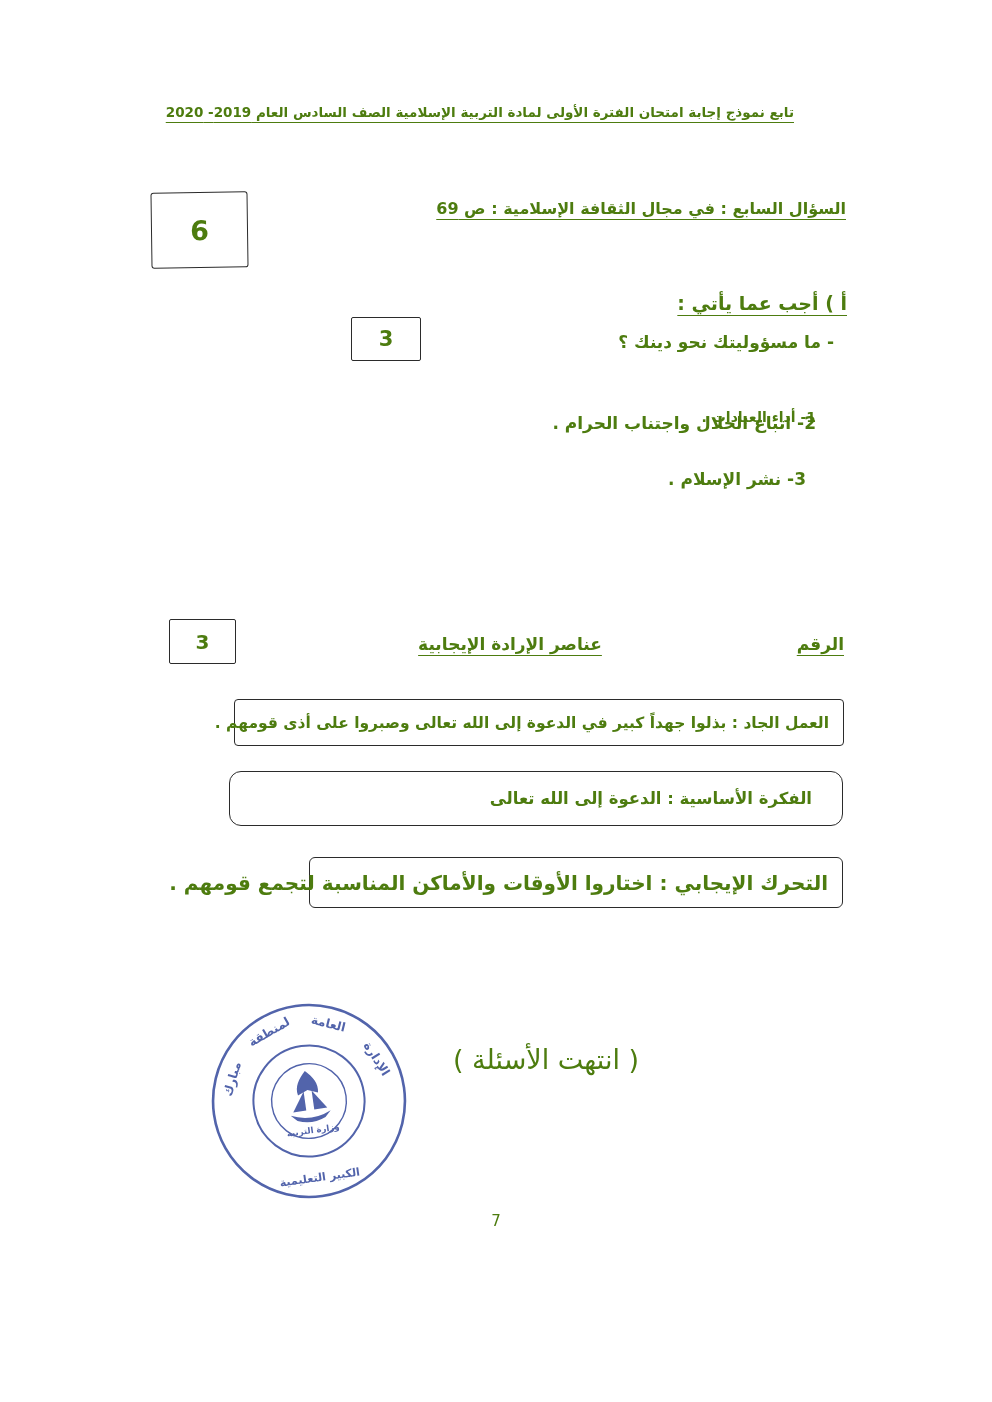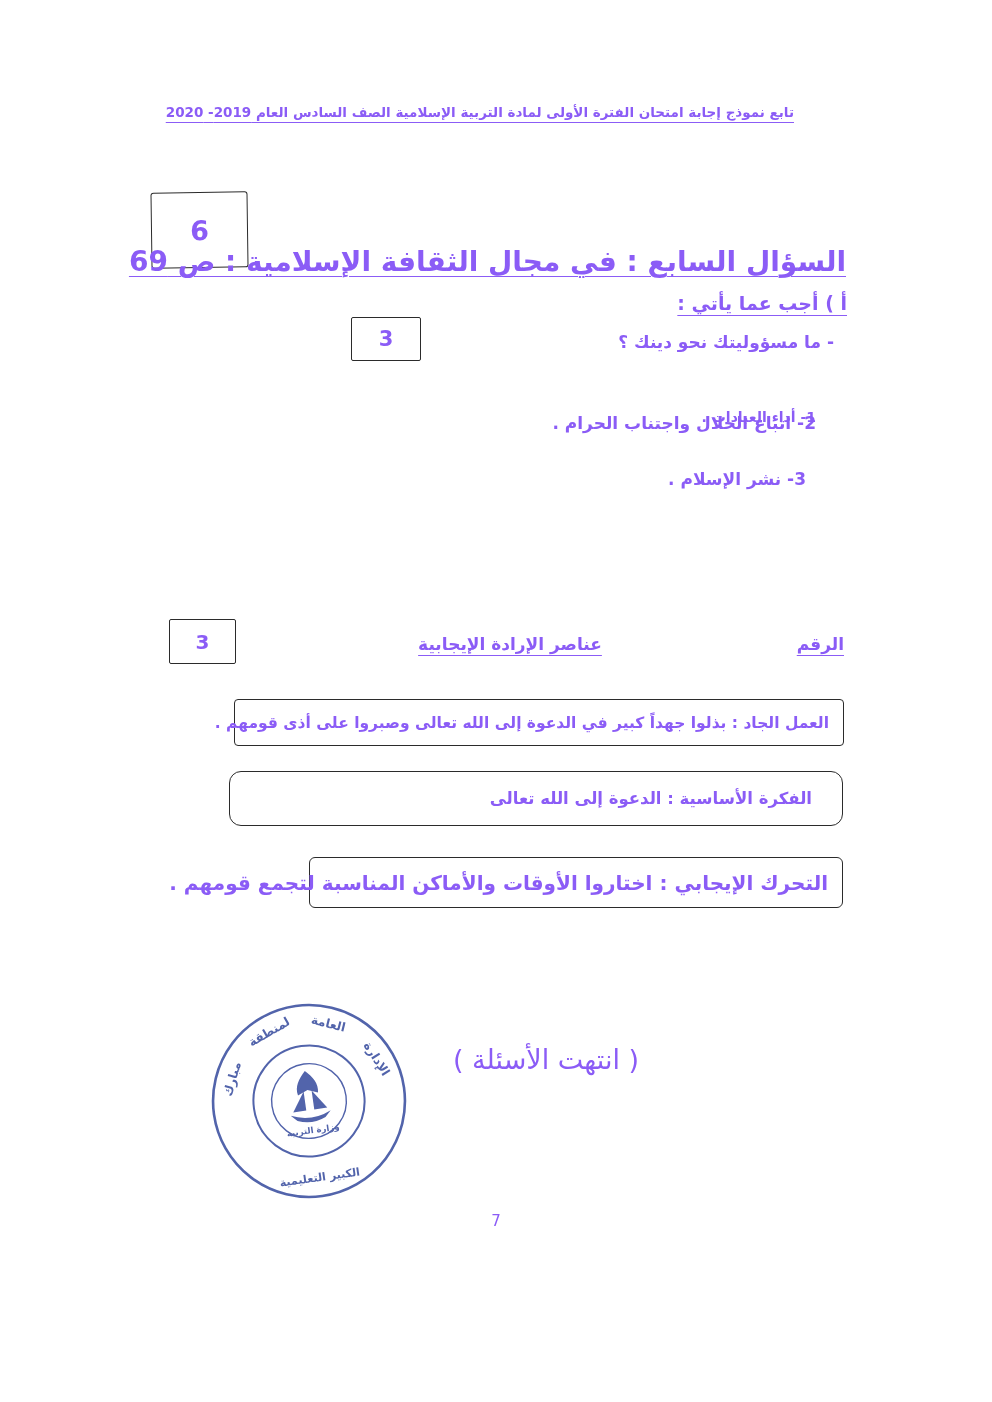--- a/index.html
+++ b/index.html
@@ -2,21 +2,21 @@
 <html lang="ar" dir="rtl"><head>
 <meta charset="utf-8">
 <style>
   html,body { margin:0; padding:0; background:#ffffff; }
   .page {
     position:relative;
     width:896px; height:1402px;
     margin:0 auto;
     background:#ffffff;
     font-family:"DejaVu Sans", sans-serif;
-    color:#8b5cf6;
+    color:#4d7c0f;
     direction:rtl;
     overflow:hidden;
   }
   .t { position:absolute; white-space:nowrap; }
   .b { font-weight:bold; }
   .u { text-decoration:underline; text-underline-offset:5px; text-decoration-thickness:1.4px; }
   .box {
     position:absolute;
     border:1.6px solid #2b2b2b;
     display:flex; align-items:center;
@@ -30,21 +30,21 @@
 </style>
 </head>
 <body>
 
 <div class="page">
 
   <div class="t b u" style="top:104px; left:150px; right:150px; text-align:center; font-size:13.5px; white-space:nowrap;">تابع نموذج إجابة امتحان الفترة الأولى لمادة التربية الإسلامية الصف السادس العام 2019- 2020</div>
 
   <div class="box score" style="top:192px; left:103px; width:97px; height:76px; font-size:27px; border-radius:3px; transform:rotate(-0.8deg);">6</div>
 
-  <div class="t b u" style="top:199px; right:98px; font-size:28px;margin-top:46px;">السؤال السابع :  في مجال الثقافة الإسلامية : ص 69</div>
+  <div class="t b u" style="top:199px; right:98px; font-size:16px;">السؤال السابع :  في مجال الثقافة الإسلامية : ص 69</div>
 
   <div class="t b u" style="top:292px; right:97px; font-size:19px;">أ ) أجب عما يأتي :</div>
 
   <div class="box score" style="top:317px; left:303px; width:70px; height:44px; font-size:21px; border-radius:2px;">3</div>
 
   <div class="t b" style="top:332px; right:110px; font-size:17px;">-   ما مسؤوليتك نحو دينك ؟</div>
 
   <div class="t b" style="top:362px; right:128px; font-size:14px;margin-top:47px;">1-    أداء العبادات .</div>
   <div class="t b" style="top:413px; right:128px; font-size:17px;">2-    اتباع الحلال واجتناب الحرام .</div>
   <div class="t b" style="top:469px; right:138px; font-size:17px;">3-    نشر الإسلام .</div>

